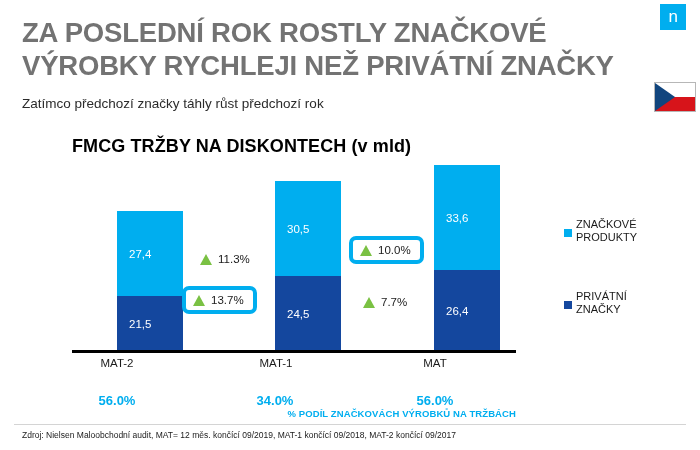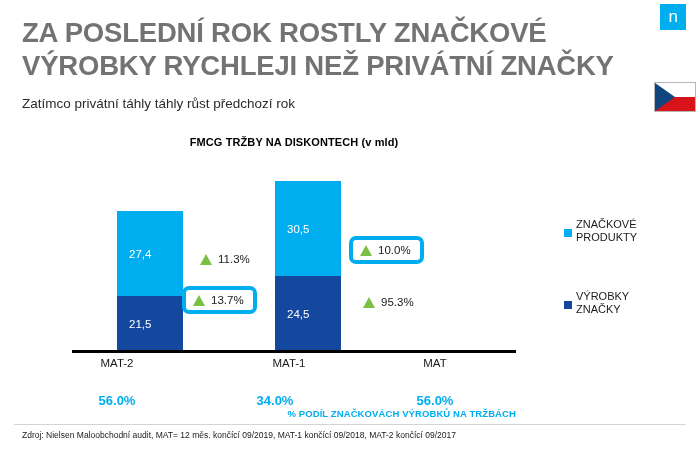--- a/index.html
+++ b/index.html
@@ -67,22 +67,22 @@
     font-weight: normal;
     color: #2b2b2b;
   }
 
   
   #chart-title {
     position: absolute;
     left: 72px;
     top: 136px;
     width: 444px;
-    text-align: center;
-    font-size: 11px;
+    text-align: left;
+    font-size: 18px;
     font-weight: bold;
     letter-spacing: 0.1px;
   }
 
   #plot {
     position: absolute;
     left: 72px;
     top: 160px;
     width: 444px;
     height: 192px;
@@ -192,21 +192,21 @@
 <div id="nielsen-logo">n</div>
 
 <div id="cz-flag">
   <div class="flag-white"></div>
   <div class="flag-red"></div>
   <div class="flag-tri"></div>
 </div>
 
 <div id="headline">ZA POSLEDNÍ ROK ROSTLY ZNAČKOVÉ
 VÝROBKY  RYCHLEJI NEŽ PRIVÁTNÍ ZNAČKY</div>
-<div id="subhead">Zatímco privátní táhly táhly růst předchozí rok</div>
+<div id="subhead">Zatímco předchozí značky táhly růst předchozí rok</div>
 
 <div id="chart-title">FMCG TRŽBY NA DISKONTECH (v mld)</div>
 
 <div id="plot">
 
   <div class="bar" style="left:45px;">
     <div class="seg seg-top" style="height:85px;">
       <span class="seg-label">27,4</span>
     </div>
     <div class="seg seg-bot" style="height:56px;">
@@ -216,62 +216,70 @@
 
   <div class="bar" style="left:203px;">
     <div class="seg seg-top" style="height:95px;">
       <span class="seg-label">30,5</span>
     </div>
     <div class="seg seg-bot" style="height:76px;">
       <span class="seg-label">24,5</span>
     </div>
   </div>
 
+  <div class="bar" style="left:362px;">
+    <div class="seg seg-top" style="height:105px;">
+      <span class="seg-label">33,6</span>
+    </div>
+    <div class="seg seg-bot" style="height:82px;">
+      <span class="seg-label">26,4</span>
+    </div>
+  </div>
 
   <div class="growth" style="left:128px; top:93px;">
     <span class="tri"></span>
     <span>11.3%</span>
   </div>
 
   <div class="growth boxed" style="left:110px; top:126px;">
     <span class="tri"></span>
     <span>13.7%</span>
   </div>
 
   <div class="growth boxed" style="left:277px; top:76px;">
     <span class="tri"></span>
     <span>10.0%</span>
   </div>
 
   <div class="growth" style="left:291px; top:136px;">
     <span class="tri"></span>
-    <span>95.3%</span>
+    <span>7.7%</span>
   </div>
 
 </div>
 
 <div id="axis-line"></div>
 
 <div class="cat-label" style="left:57px;">MAT-2</div>
-<div class="cat-label" style="left:229px;">MAT-1</div>
+<div class="cat-label" style="left:216px;">MAT-1</div>
 <div class="cat-label" style="left:375px;">MAT</div>
 
 <div class="share-label" style="left:57px;">56.0%</div>
 <div class="share-label" style="left:215px;">34.0%</div>
 <div class="share-label" style="left:375px;">56.0%</div>
 
 <div id="share-caption">% PODÍL ZNAČKOVÁCH VÝROBKŮ NA TRŽBÁCH</div>
 
 <div id="legend">
   <div class="legend-item">
     <span class="legend-swatch" style="background:#00AEEF;"></span>
     <span class="legend-text">ZNAČKOVÉ
 PRODUKTY</span>
   </div>
   <div class="legend-item">
     <span class="legend-swatch" style="background:#14479E;"></span>
-    <span class="legend-text">VÝROBKY
+    <span class="legend-text">PRIVÁTNÍ
 ZNAČKY</span>
   </div>
 </div>
 
 <div id="footer-rule"></div>
 <div id="source-note">Zdroj:  Nielsen Maloobchodní audit, MAT= 12 měs. končící 09/2019, MAT-1 končící 09/2018, MAT-2 končící 09/2017</div>
 
 </body></html>

